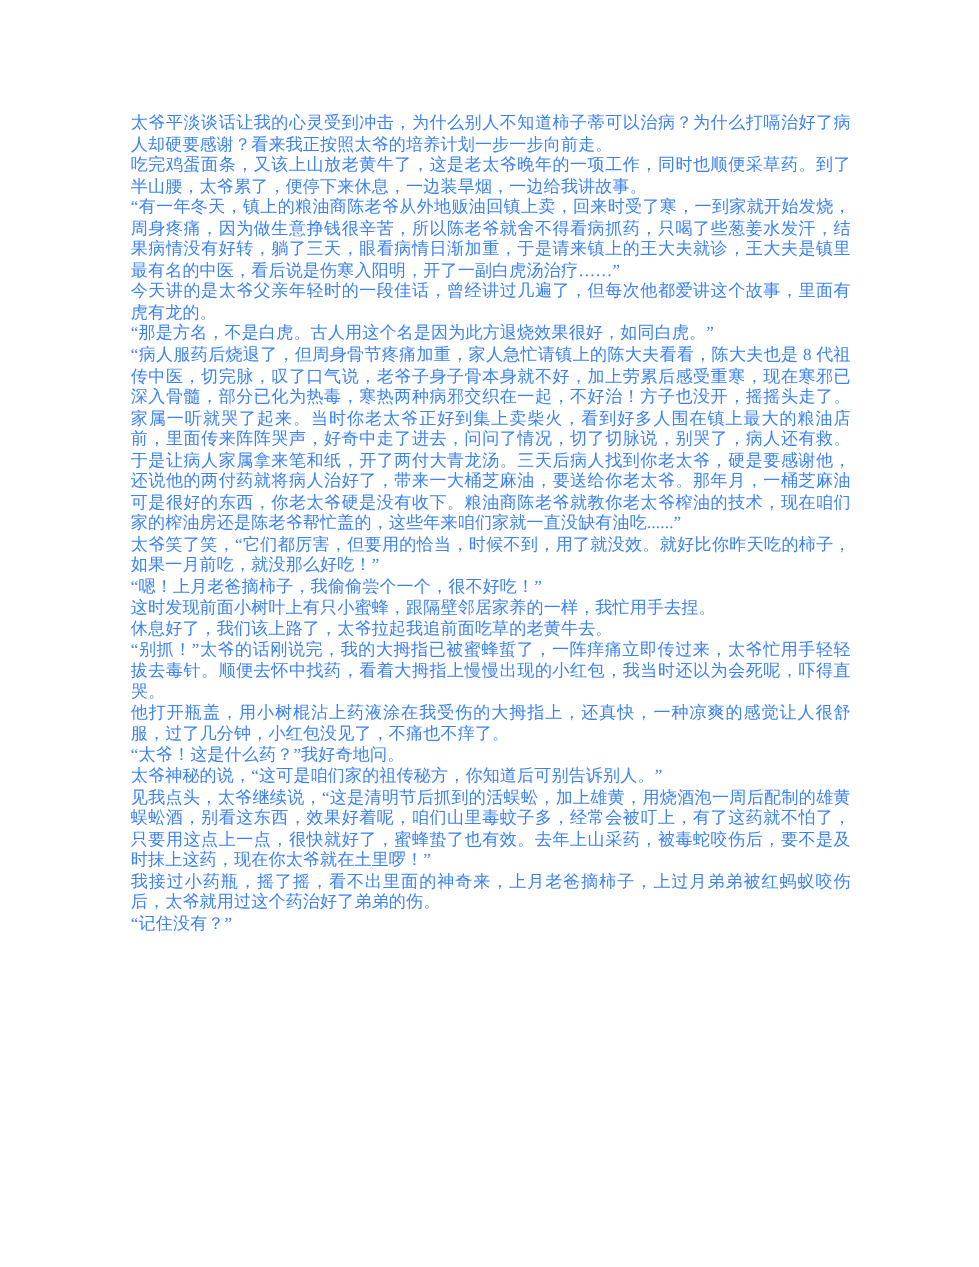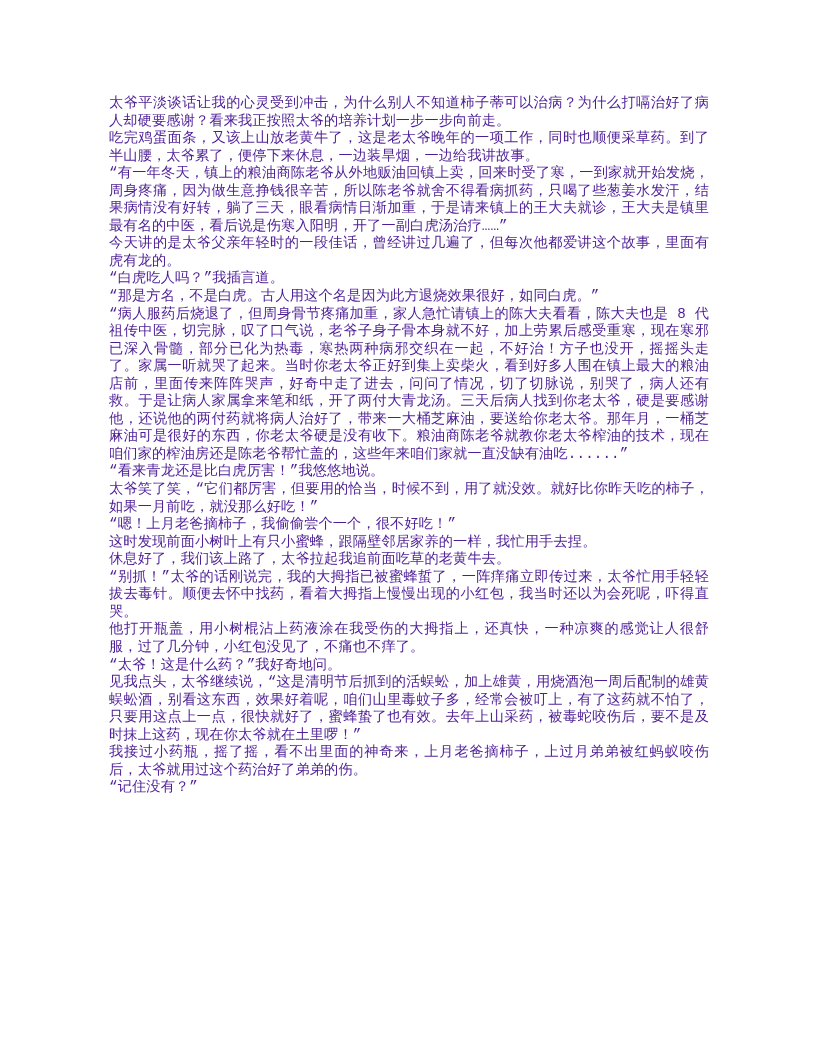--- a/index.html
+++ b/index.html
@@ -11,47 +11,46 @@
       width: 816px;
       height: 1056px;
       position: relative;
       overflow: hidden;
     }
     .page {
       position: absolute;
       left: 109px;
       top: 95px;
       width: 600px;
-      font-family: Liberation Mono, monospace;
+      font-family: Liberation Serif, serif;
       font-size: 14.2px;
       line-height: 17.55px;
-      color: #4c1d95;
+      color: #3b82f6;
       text-align: justify;
       letter-spacing: 0.15px;
     }
     .para {
       margin: 0;
       padding: 0;
     }
   </style>
 </head>
 <body>
 
 <div class="page">
   <p class="para">太爷平淡谈话让我的心灵受到冲击，为什么别人不知道柿子蒂可以治病？为什么打嗝治好了病人却硬要感谢？看来我正按照太爷的培养计划一步一步向前走。</p>
   <p class="para">吃完鸡蛋面条，又该上山放老黄牛了，这是老太爷晚年的一项工作，同时也顺便采草药。到了半山腰，太爷累了，便停下来休息，一边装旱烟，一边给我讲故事。</p>
   <p class="para">“有一年冬天，镇上的粮油商陈老爷从外地贩油回镇上卖，回来时受了寒，一到家就开始发烧，周身疼痛，因为做生意挣钱很辛苦，所以陈老爷就舍不得看病抓药，只喝了些葱姜水发汗，结果病情没有好转，躺了三天，眼看病情日渐加重，于是请来镇上的王大夫就诊，王大夫是镇里最有名的中医，看后说是伤寒入阳明，开了一副白虎汤治疗……”</p>
   <p class="para">今天讲的是太爷父亲年轻时的一段佳话，曾经讲过几遍了，但每次他都爱讲这个故事，里面有虎有龙的。</p>
-  <p class="para">“白虎吃人吗？”我插言道。</p>
   <p class="para">“那是方名，不是白虎。古人用这个名是因为此方退烧效果很好，如同白虎。”</p>
   <p class="para">“病人服药后烧退了，但周身骨节疼痛加重，家人急忙请镇上的陈大夫看看，陈大夫也是 8 代祖传中医，切完脉，叹了口气说，老爷子身子骨本身就不好，加上劳累后感受重寒，现在寒邪已深入骨髓，部分已化为热毒，寒热两种病邪交织在一起，不好治！方子也没开，摇摇头走了。家属一听就哭了起来。当时你老太爷正好到集上卖柴火，看到好多人围在镇上最大的粮油店前，里面传来阵阵哭声，好奇中走了进去，问问了情况，切了切脉说，别哭了，病人还有救。于是让病人家属拿来笔和纸，开了两付大青龙汤。三天后病人找到你老太爷，硬是要感谢他，还说他的两付药就将病人治好了，带来一大桶芝麻油，要送给你老太爷。那年月，一桶芝麻油可是很好的东西，你老太爷硬是没有收下。粮油商陈老爷就教你老太爷榨油的技术，现在咱们家的榨油房还是陈老爷帮忙盖的，这些年来咱们家就一直没缺有油吃......”</p>
-  <p class="para">“看来青龙还是比白虎厉害！”我悠悠地说。</p>
   <p class="para">太爷笑了笑，“它们都厉害，但要用的恰当，时候不到，用了就没效。就好比你昨天吃的柿子，如果一月前吃，就没那么好吃！”</p>
   <p class="para">“嗯！上月老爸摘柿子，我偷偷尝个一个，很不好吃！”</p>
   <p class="para">这时发现前面小树叶上有只小蜜蜂，跟隔壁邻居家养的一样，我忙用手去捏。</p>
   <p class="para">休息好了，我们该上路了，太爷拉起我追前面吃草的老黄牛去。</p>
   <p class="para">“别抓！”太爷的话刚说完，我的大拇指已被蜜蜂蜇了，一阵痒痛立即传过来，太爷忙用手轻轻拔去毒针。顺便去怀中找药，看着大拇指上慢慢出现的小红包，我当时还以为会死呢，吓得直哭。</p>
   <p class="para">他打开瓶盖，用小树棍沾上药液涂在我受伤的大拇指上，还真快，一种凉爽的感觉让人很舒服，过了几分钟，小红包没见了，不痛也不痒了。</p>
   <p class="para">“太爷！这是什么药？”我好奇地问。</p>
+  <p class="para">太爷神秘的说，“这可是咱们家的祖传秘方，你知道后可别告诉别人。”</p>
   <p class="para">见我点头，太爷继续说，“这是清明节后抓到的活蜈蚣，加上雄黄，用烧酒泡一周后配制的雄黄蜈蚣酒，别看这东西，效果好着呢，咱们山里毒蚊子多，经常会被叮上，有了这药就不怕了，只要用这点上一点，很快就好了，蜜蜂蛰了也有效。去年上山采药，被毒蛇咬伤后，要不是及时抹上这药，现在你太爷就在土里啰！”</p>
   <p class="para">我接过小药瓶，摇了摇，看不出里面的神奇来，上月老爸摘柿子，上过月弟弟被红蚂蚁咬伤后，太爷就用过这个药治好了弟弟的伤。</p>
   <p class="para">“记住没有？”</p>
 </div>
 
 </body></html>

